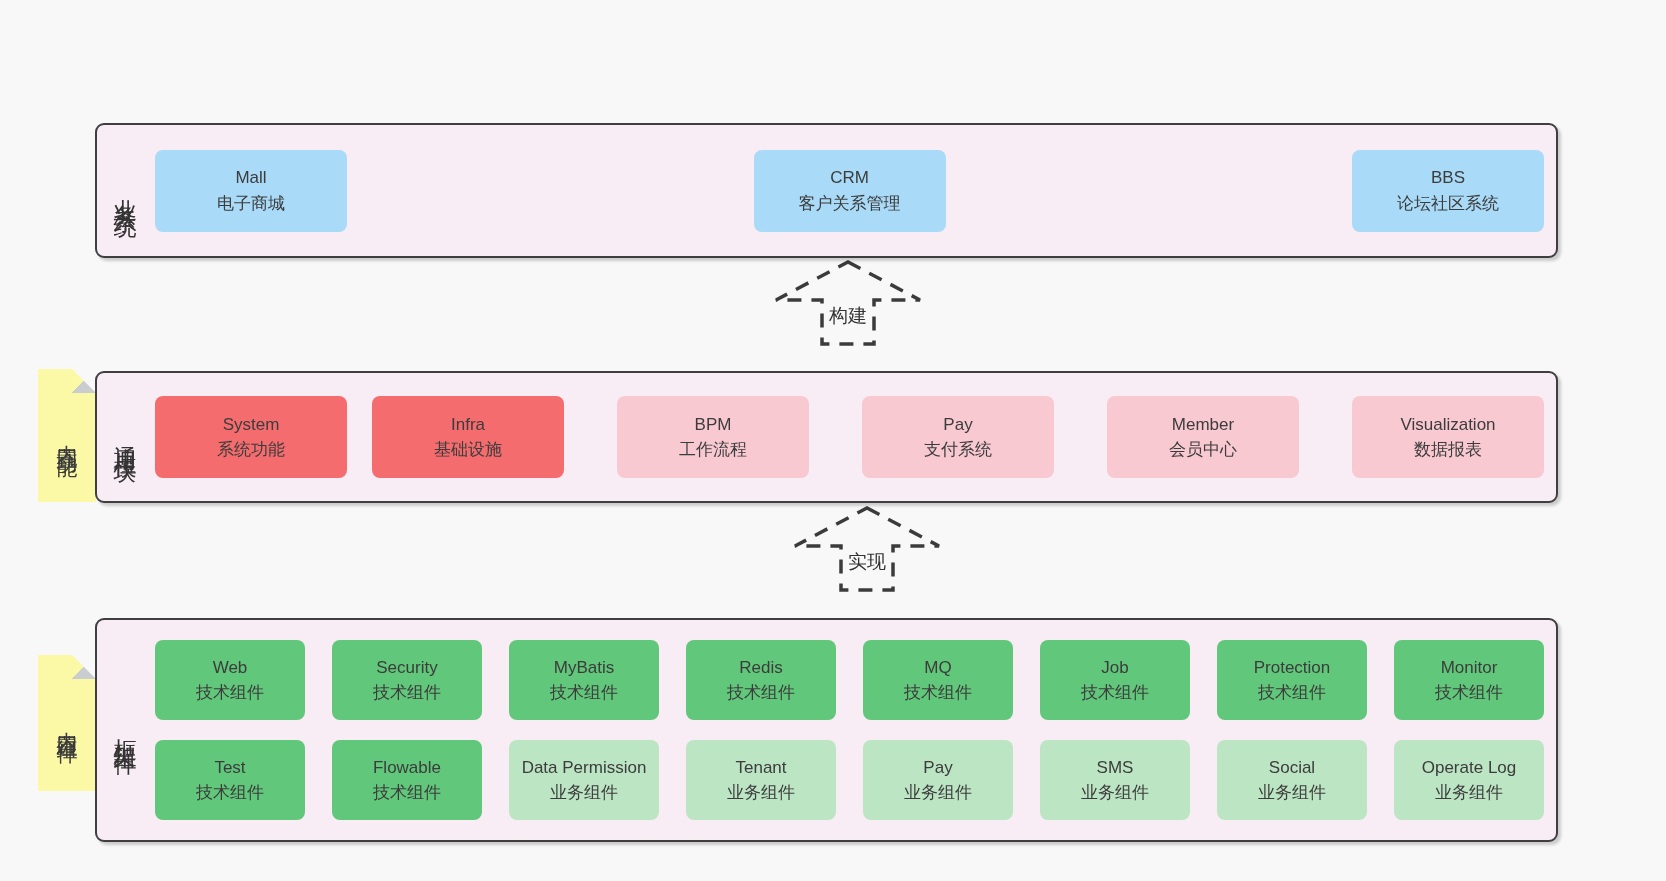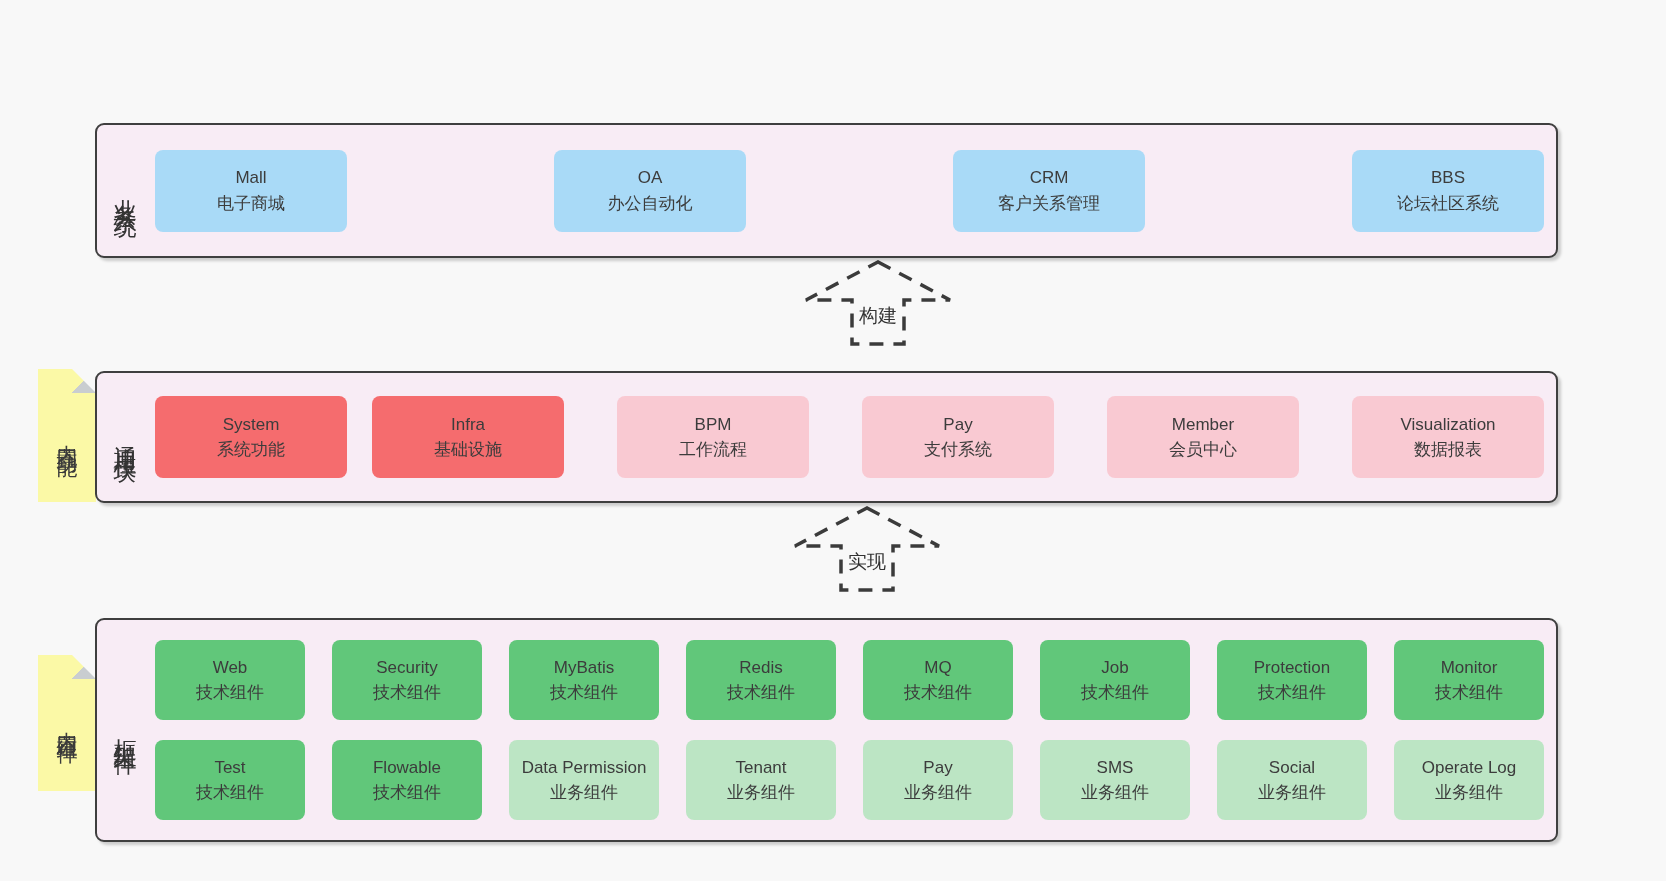--- a/index.html
+++ b/index.html
@@ -69,21 +69,21 @@
   }
   .tab::after{
     content:"";position:absolute;top:0;right:0;width:24px;height:24px;
     background:linear-gradient(to bottom right,rgba(0,0,0,0) 49.5%,#c9cdd0 50%);
   }
   .tab-mid{left:38px;top:369px;height:133px;}
   .tab-bot{left:38px;top:655px;height:136px;}
 
   
   .arrow{position:absolute;width:150px;height:88px;z-index:1;}
-  .arrow-build{left:803px;top:259px;}
+  .arrow-build{left:773px;top:259px;}
   .arrow-impl{left:792px;top:505px;}
   .arrow svg{display:block;width:100%;height:100%;}
   .arrow path{
     fill:none;stroke:#3b3b3b;stroke-width:3.5;
     stroke-dasharray:14 10;stroke-linejoin:miter;
   }
   .arrow-label{
     position:absolute;left:50%;top:44px;transform:translateX(-50%);
     background:#f8f8f8;padding:0 3px;font-size:19px;color:#333;
     white-space:nowrap;
@@ -93,24 +93,20 @@
 <body>
 
 <div class="stage">
 
   <section class="panel panel-top">
     <div class="v-label">业务系统</div>
     <div class="boxes">
       <div class="box blue">
         <div>Mall</div>
         <div>电子商城</div>
-      </div>
-      <div class="box blue">
-        <div>OA</div>
-        <div>办公自动化</div>
       </div>
       <div class="box blue">
         <div>CRM</div>
         <div>客户关系管理</div>
       </div>
       <div class="box blue">
         <div>BBS</div>
         <div>论坛社区系统</div>
       </div>
     </div>

